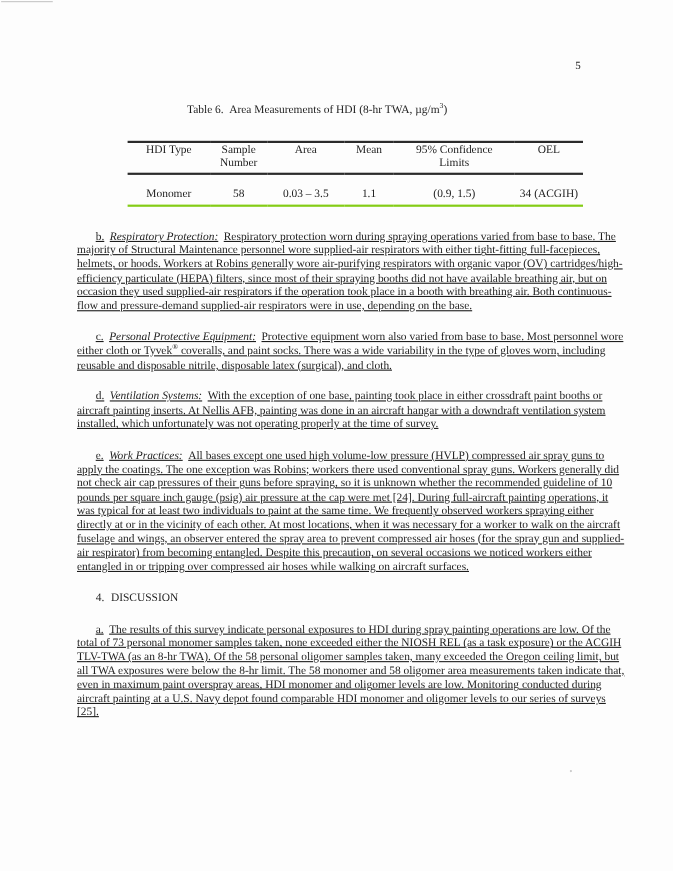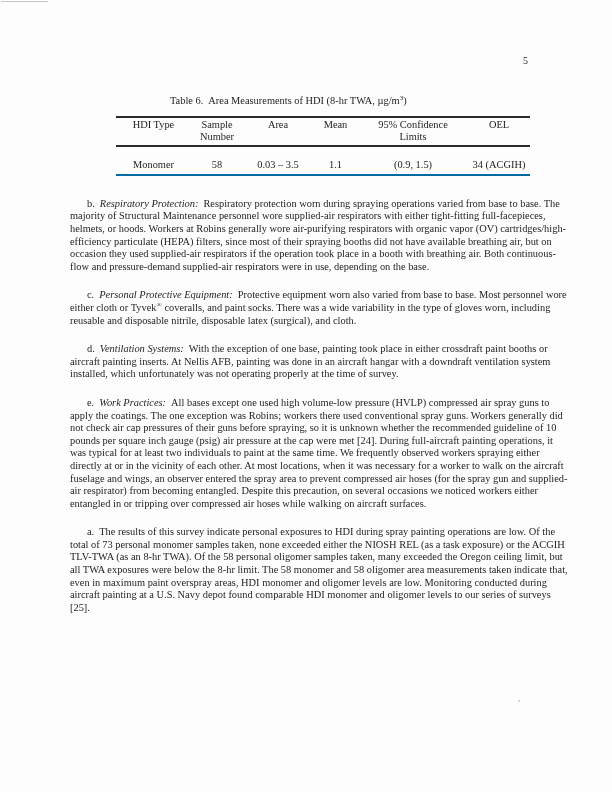--- a/index.html
+++ b/index.html
@@ -52,25 +52,25 @@
     margin-left: 100px;
     white-space: nowrap;
   }
   .table-title .tt-label { margin-right: 5px; }
   sup {
     font-size: 7px;
     line-height: 0;
     vertical-align: super;
   }
   table.data-table {
-    margin: 8px 0 0 46px;
+    margin: 20px 0 0 46px;
     width: 414px;
     border-collapse: collapse;
     border-top: 2px solid #2b2b2b;
-    border-bottom: 2px solid #0369a1;
+    border-bottom: 2px solid #84cc16;
     table-layout: fixed;
   }
   table.data-table thead th {
     border-bottom: 2px solid #2b2b2b;
     font-weight: normal;
     vertical-align: top;
     padding: 1px 2px 2px;
   }
   table.data-table th, table.data-table td {
     text-align: center;
@@ -78,20 +78,21 @@
     line-height: 12.4px;
     padding: 0 2px;
   }
   table.data-table tbody tr:first-child td { padding-top: 12px; }
   table.data-table tbody tr:last-child td { padding-bottom: 2px; }
   .hdr-line { display: block; }
   .hdr-line:empty { display: none; }
   p.para {
     margin: 16px 0 0 0;
     text-indent: 17px;
+    text-decoration: underline;
   }
   p.para-b { margin-top: 22px; }
   .pl { margin-right: 5px; }
   .ph { margin-right: 5px; font-style: italic; }
   .section-heading {
     margin-top: 16px;
     text-indent: 17px;
   }
   .section-heading .sh-num { margin-right: 6px; }
 </style>
@@ -164,20 +165,23 @@
     </p>
 
     <p class="para">
       <span class="pl">d.</span><i class="ph">Ventilation Systems:</i><span>With the exception of one base, painting took place in either crossdraft paint booths or aircraft painting inserts. At Nellis AFB, painting was done in an aircraft hangar with a downdraft ventilation system installed, which unfortunately was not operating properly at the time of survey.</span>
     </p>
 
     <p class="para">
       <span class="pl">e.</span><i class="ph">Work Practices:</i><span>All bases except one used high volume-low pressure (HVLP) compressed air spray guns to apply the coatings. The one exception was Robins; workers there used conventional spray guns. Workers generally did not check air cap pressures of their guns before spraying, so it is unknown whether the recommended guideline of 10 pounds per square inch gauge (psig) air pressure at the cap were met [24]. During full-aircraft painting operations, it was typical for at least two individuals to paint at the same time. We frequently observed workers spraying either directly at or in the vicinity of each other. At most locations, when it was necessary for a worker to walk on the aircraft fuselage and wings, an observer entered the spray area to prevent compressed air hoses (for the spray gun and supplied-air respirator) from becoming entangled. Despite this precaution, on several occasions we noticed workers either entangled in or tripping over compressed air hoses while walking on aircraft surfaces.</span>
     </p>
 
+    <div class="section-heading">
+      <span class="sh-num">4.</span><span>DISCUSSION</span>
+    </div>
 
     <p class="para">
       <span class="pl">a.</span><span>The results of this survey indicate personal exposures to HDI during spray painting operations are low. Of the total of 73 personal monomer samples taken, none exceeded either the NIOSH REL (as a task exposure) or the ACGIH TLV-TWA (as an 8-hr TWA). Of the 58 personal oligomer samples taken, many exceeded the Oregon ceiling limit, but all TWA exposures were below the 8-hr limit. The 58 monomer and 58 oligomer area measurements taken indicate that, even in maximum paint overspray areas, HDI monomer and oligomer levels are low. Monitoring conducted during aircraft painting at a U.S. Navy depot found comparable HDI monomer and oligomer levels to our series of surveys [25].</span>
     </p>
 
   </div>
 
   <div class="scan-speck"></div>
 
 </div>

